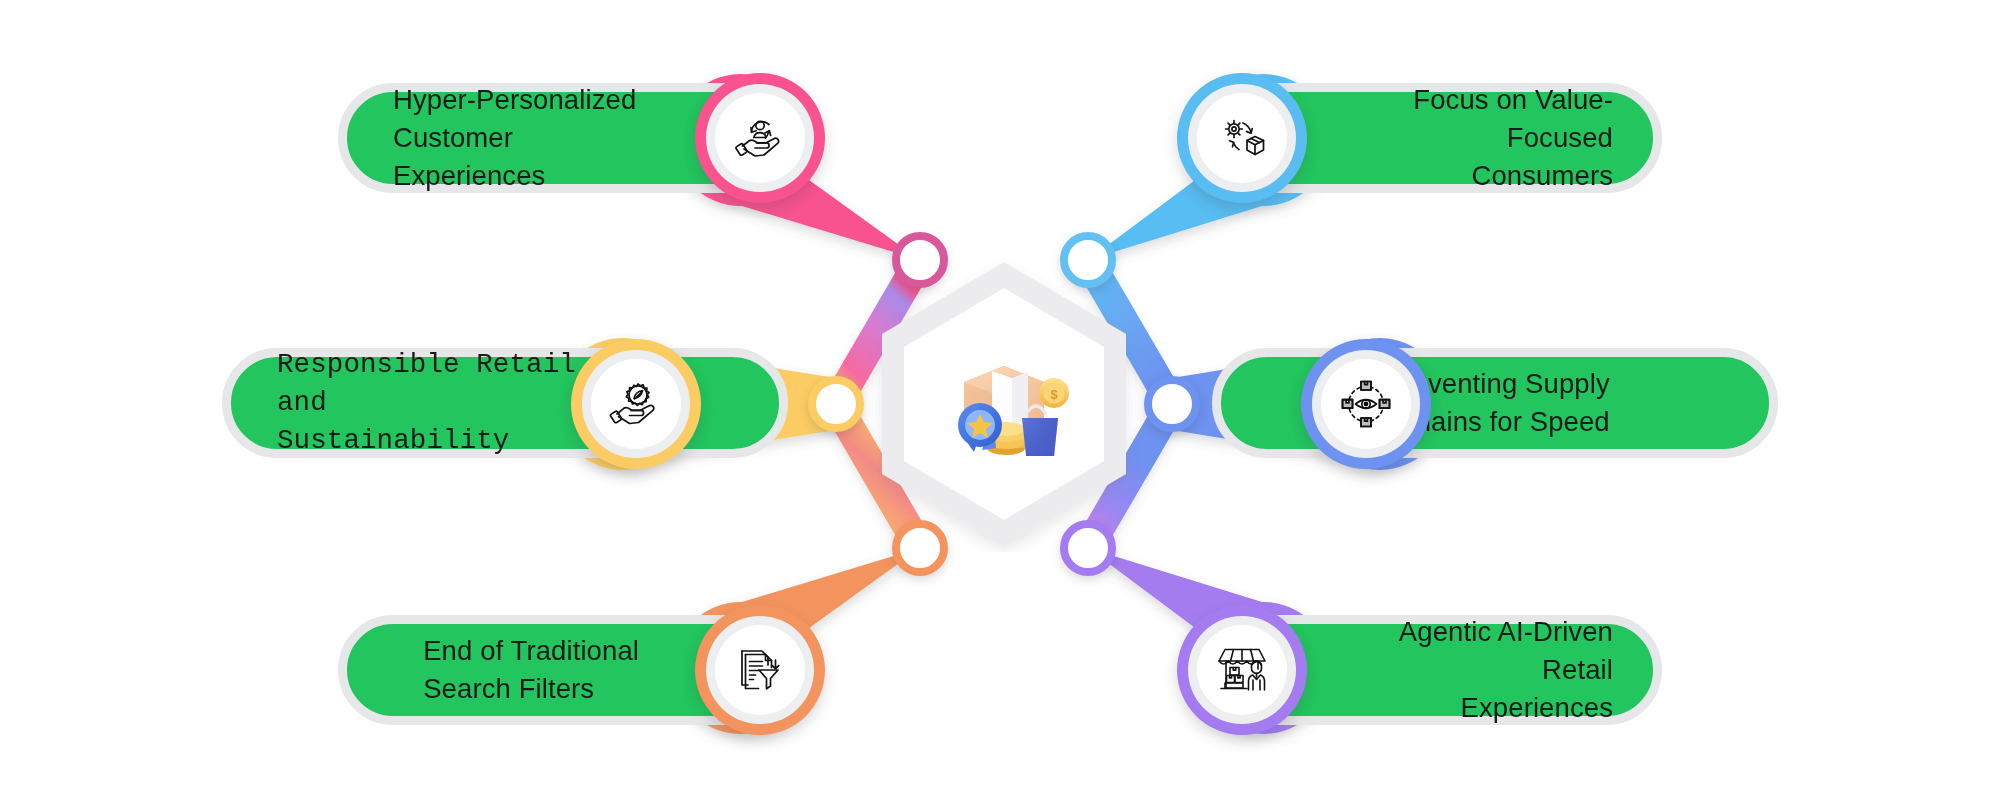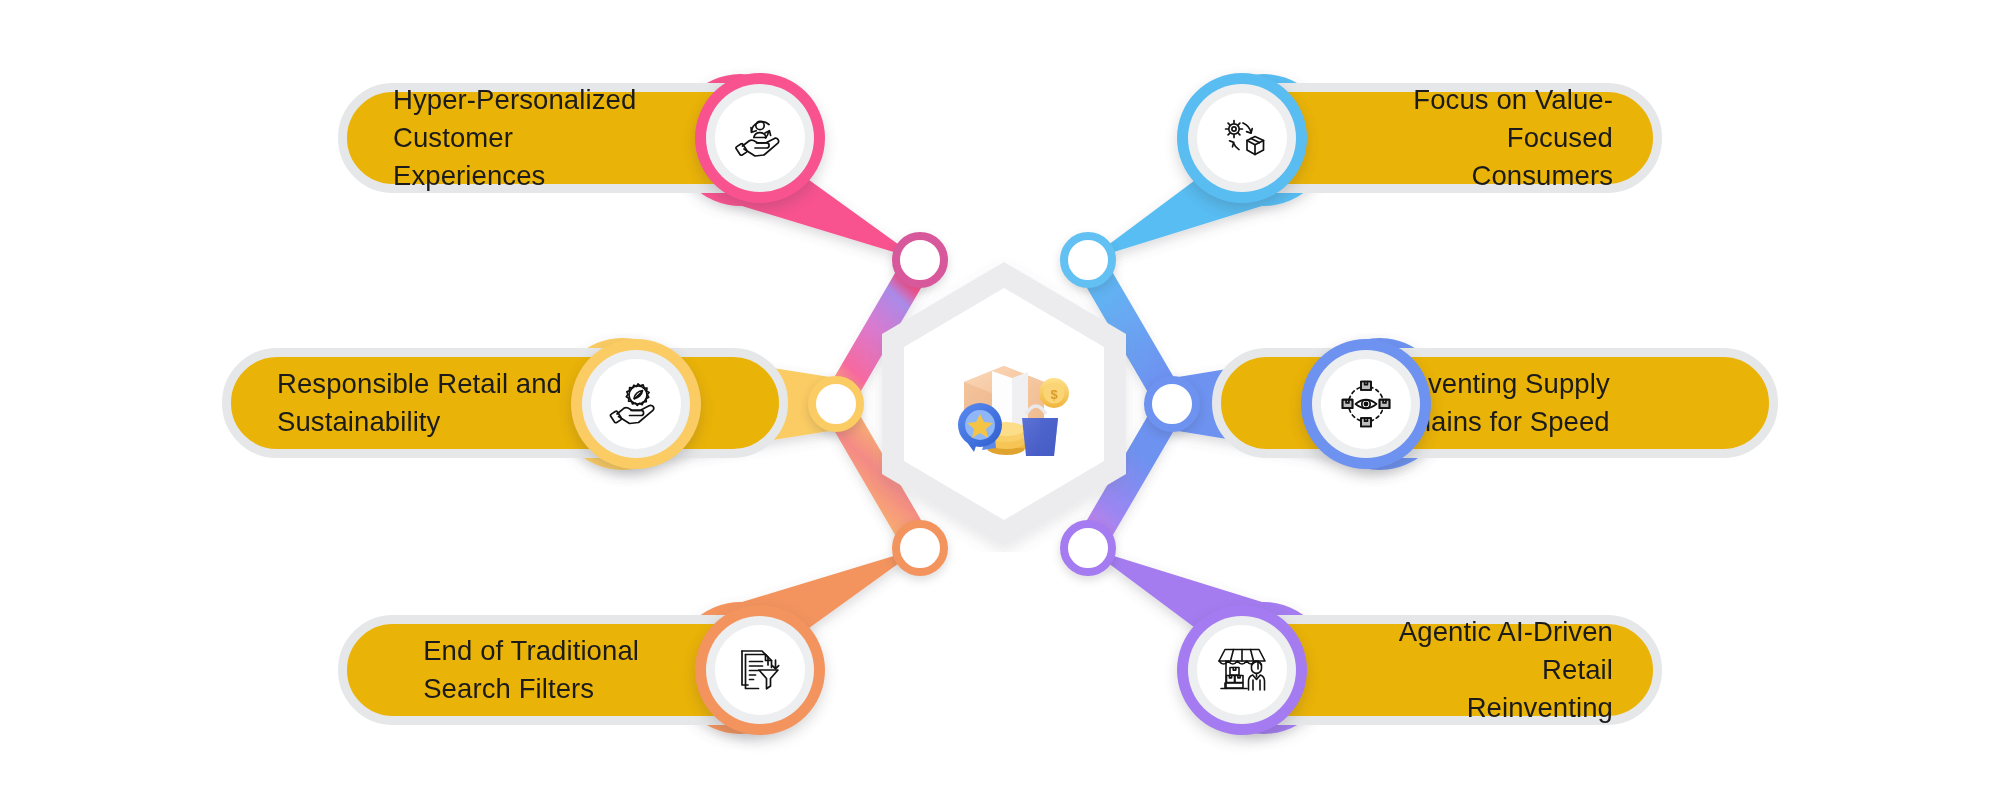--- a/index.html
+++ b/index.html
@@ -8,21 +8,21 @@
     font-family:"Liberation Sans","DejaVu Sans",sans-serif;
     -webkit-font-smoothing:antialiased;
   }
   #stage{position:relative;width:2000px;height:808px;background:#fff;}
 
   
   .pill{
     position:absolute;
     height:110px;
     border-radius:55px;
-    background:#eab308;
+    background:#22c55e;
     border:9px solid #e6e7e8;
     box-sizing:border-box;
     display:flex;
     align-items:center;
     z-index:6;
   }
   .pill .ptext{
     font-size:27.5px;
     line-height:38px;
     color:#1b1b1b;
@@ -243,38 +243,38 @@
   <div class="pill left" style="left:338px;top:83px;width:450px;">
     <div class="ptext">Hyper-Personalized
 Customer Experiences</div>
   </div>
 
   <div class="pill right" style="left:1212px;top:83px;width:450px;">
     <div class="ptext">Focus on Value-Focused
 Consumers</div>
   </div>
 
-  <div class="pill left" style="left:222px;top:348px;width:566px;">
+  <div class="pill left" style="left:222px;top:348px;width:566px;font-family:Liberation Mono, monospace;">
     <div class="ptext">Responsible Retail and
 Sustainability</div>
   </div>
 
   <div class="pill right" style="left:1212px;top:348px;width:566px;">
     <div class="ptext">Reinventing Supply
 Chains for Speed</div>
   </div>
 
   <div class="pill left" style="left:338px;top:615px;width:450px;justify-content:flex-end;">
     <div class="ptext">End of Traditional
 Search Filters</div>
   </div>
 
   <div class="pill right" style="left:1212px;top:615px;width:450px;">
     <div class="ptext">Agentic AI-Driven Retail
-Reinventing</div>
+Experiences</div>
   </div>
 
   <div class="nodeicon" style="left:695px;top:73px;background:#f8528f;">
     <div class="ring2">
       <div class="ring3">
         <svg width="56" height="56" viewBox="0 0 56 56" fill="none" stroke="#111" stroke-width="1.7" stroke-linecap="round" stroke-linejoin="round">
           <circle cx="28" cy="15.5" r="4.2"></circle>
           <path d="M21.8 27.5 a6.4 6.4 0 0 1 12.4 0 Z"></path>
           <path d="M19.5 22 a10.5 10.5 0 0 1 17.5 -7.5"></path>
           <path d="M36.5 21.5 a10.5 10.5 0 0 1 -3 6.5"></path>

